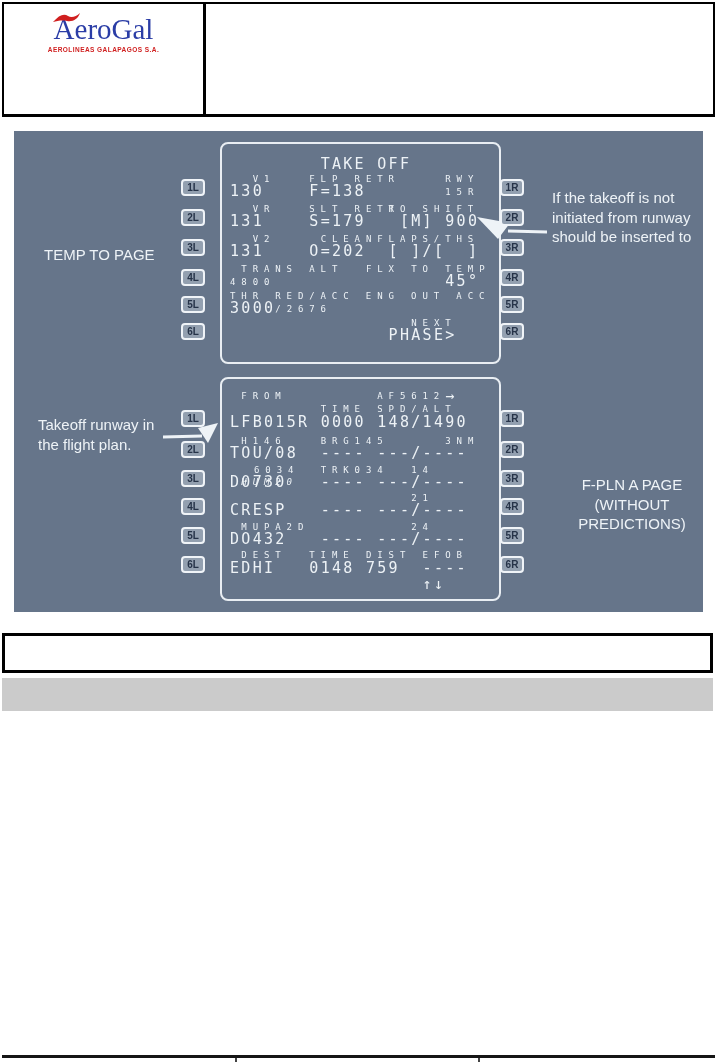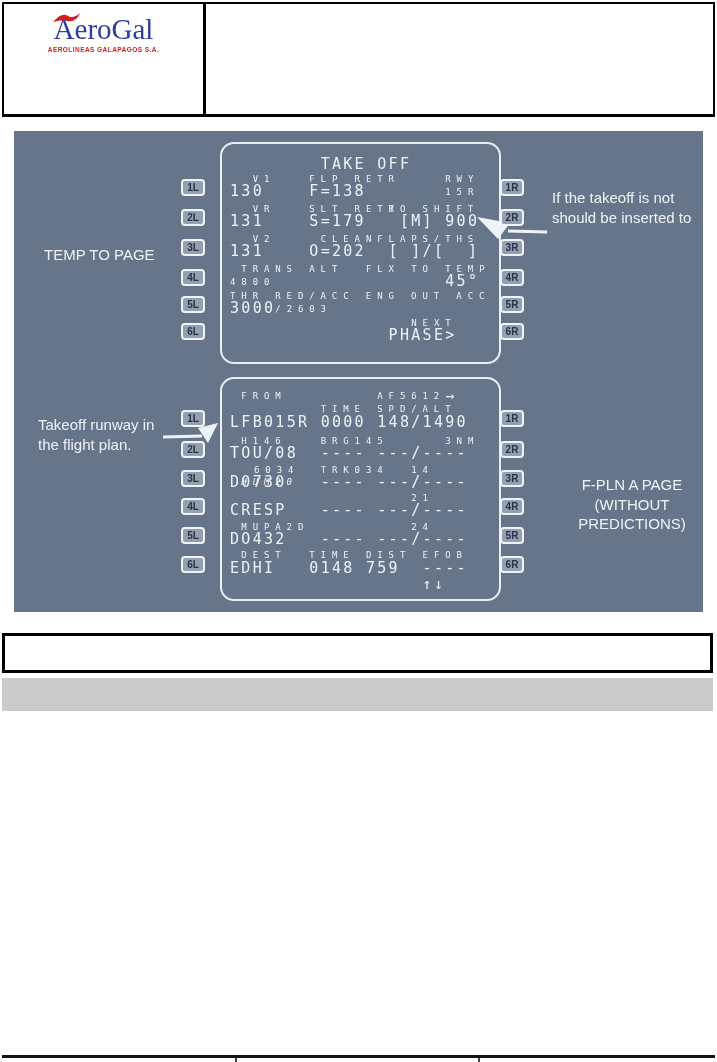--- a/index.html
+++ b/index.html
@@ -15,21 +15,21 @@
   .logo-wrap{position:relative;text-align:center;}
   .logo-title{font-family:"Liberation Serif",serif;font-size:29px;line-height:1;color:#2b3da6;}
   .logo-sub{font-size:6.5px;font-weight:bold;color:#d01f1f;letter-spacing:0.45px;margin-top:2px;}
   .bird{position:absolute;left:4px;top:-6px;width:34px;height:16px;fill:#d01f1f;}
 
   
   .panel{position:absolute;left:14px;top:131px;width:689px;height:481px;background:#66758a;}
 
   
   .screen{position:absolute;left:206px;width:277px;border:2px solid #e9eef3;
-    border-radius:14px;box-sizing:content-box;}
+    border-radius:8px;box-sizing:content-box;}
   .mseg{position:absolute;font-family:"DejaVu Sans Mono",monospace;color:#edf2f6;
     white-space:pre;line-height:1;}
   .lg{font-size:15px;letter-spacing:2.3px;}
   .sm{font-size:9px;letter-spacing:5.9px;}
 
   
   .lsk{position:absolute;width:24px;height:17px;border:2px solid #f0f4f8;border-radius:4px;
     background:#93a0b0;color:#263348;font-size:10px;font-weight:bold;
     display:flex;align-items:center;justify-content:center;box-sizing:border-box;
     font-family:"Liberation Sans",sans-serif;}
@@ -93,21 +93,21 @@
         <span class="mseg sm" style="left: 155.29px; top: 91px;">FLAPS/THS</span>
         <span class="mseg lg" style="left: 8px; top: 100px;">131</span>
         <span class="mseg lg" style="left: 87.31px; top: 100px;">O=202</span>
         <span class="mseg lg" style="left: 166.62px; top: 100px;">[ ]/[  ]</span>
         <span class="mseg sm" style="left: 19.33px; top: 121px;">TRANS ALT</span>
         <span class="mseg sm" style="left: 143.96px; top: 121px;">FLX TO TEMP</span>
         <span class="mseg sm" style="left: 8px; top: 134px;">4800</span>
         <span class="mseg lg" style="left: 223.27px; top: 130px;">45°</span>
         <span class="mseg sm" style="left: 8px; top: 148px;">THR RED/ACC ENG OUT ACC</span>
         <span class="mseg lg" style="left: 8px; top: 157px;">3000</span>
-        <span class="mseg sm" style="left: 53.32px; top: 161px;">/2603</span>
+        <span class="mseg sm" style="left: 53.32px; top: 161px;">/2676</span>
         <span class="mseg sm" style="left: 189.28px; top: 175px;">NEXT</span>
         <span class="mseg lg" style="left: 166.62px; top: 184px;">PHASE&gt;</span>
       </div>
     <div class="screen" style="top: 246px; height: 220px;">
         <span class="mseg sm" style="left: 19.33px; top: 13px;">FROM</span>
         <span class="mseg sm" style="left: 155.29px; top: 13px;">AF5612</span>
         <span class="mseg lg" style="left: 223.27px; top: 10px;">→</span>
         <span class="mseg sm" style="left: 98.64px; top: 26px;">TIME</span>
         <span class="mseg sm" style="left: 155.29px; top: 26px;">SPD/ALT</span>
         <span class="mseg lg" style="left: 8px; top: 36px;">LFB015R</span>
@@ -143,20 +143,21 @@
         <span class="mseg lg" style="left: 87.31px; top: 182px;">0148</span>
         <span class="mseg lg" style="left: 143.96px; top: 182px;">759</span>
         <span class="mseg lg" style="left: 200.61px; top: 182px;">----</span>
         <span class="mseg lg" style="left: 200.61px; top: 198px;">↑↓</span>
       </div>
 
     <div class="note" id="note-perf">TEMP TO PAGE</div>
 
     <div class="note" id="note-toshift">
       <div>If the takeoff is not</div>
+      <div>initiated from runway</div>
       <div>should be inserted to</div>
     </div>
 
     <div class="note" id="note-runway">
       <div>Takeoff runway in</div>
       <div>the flight plan.</div>
     </div>
 
     <div class="note" id="note-fpln">
       <div>F-PLN A PAGE</div>

